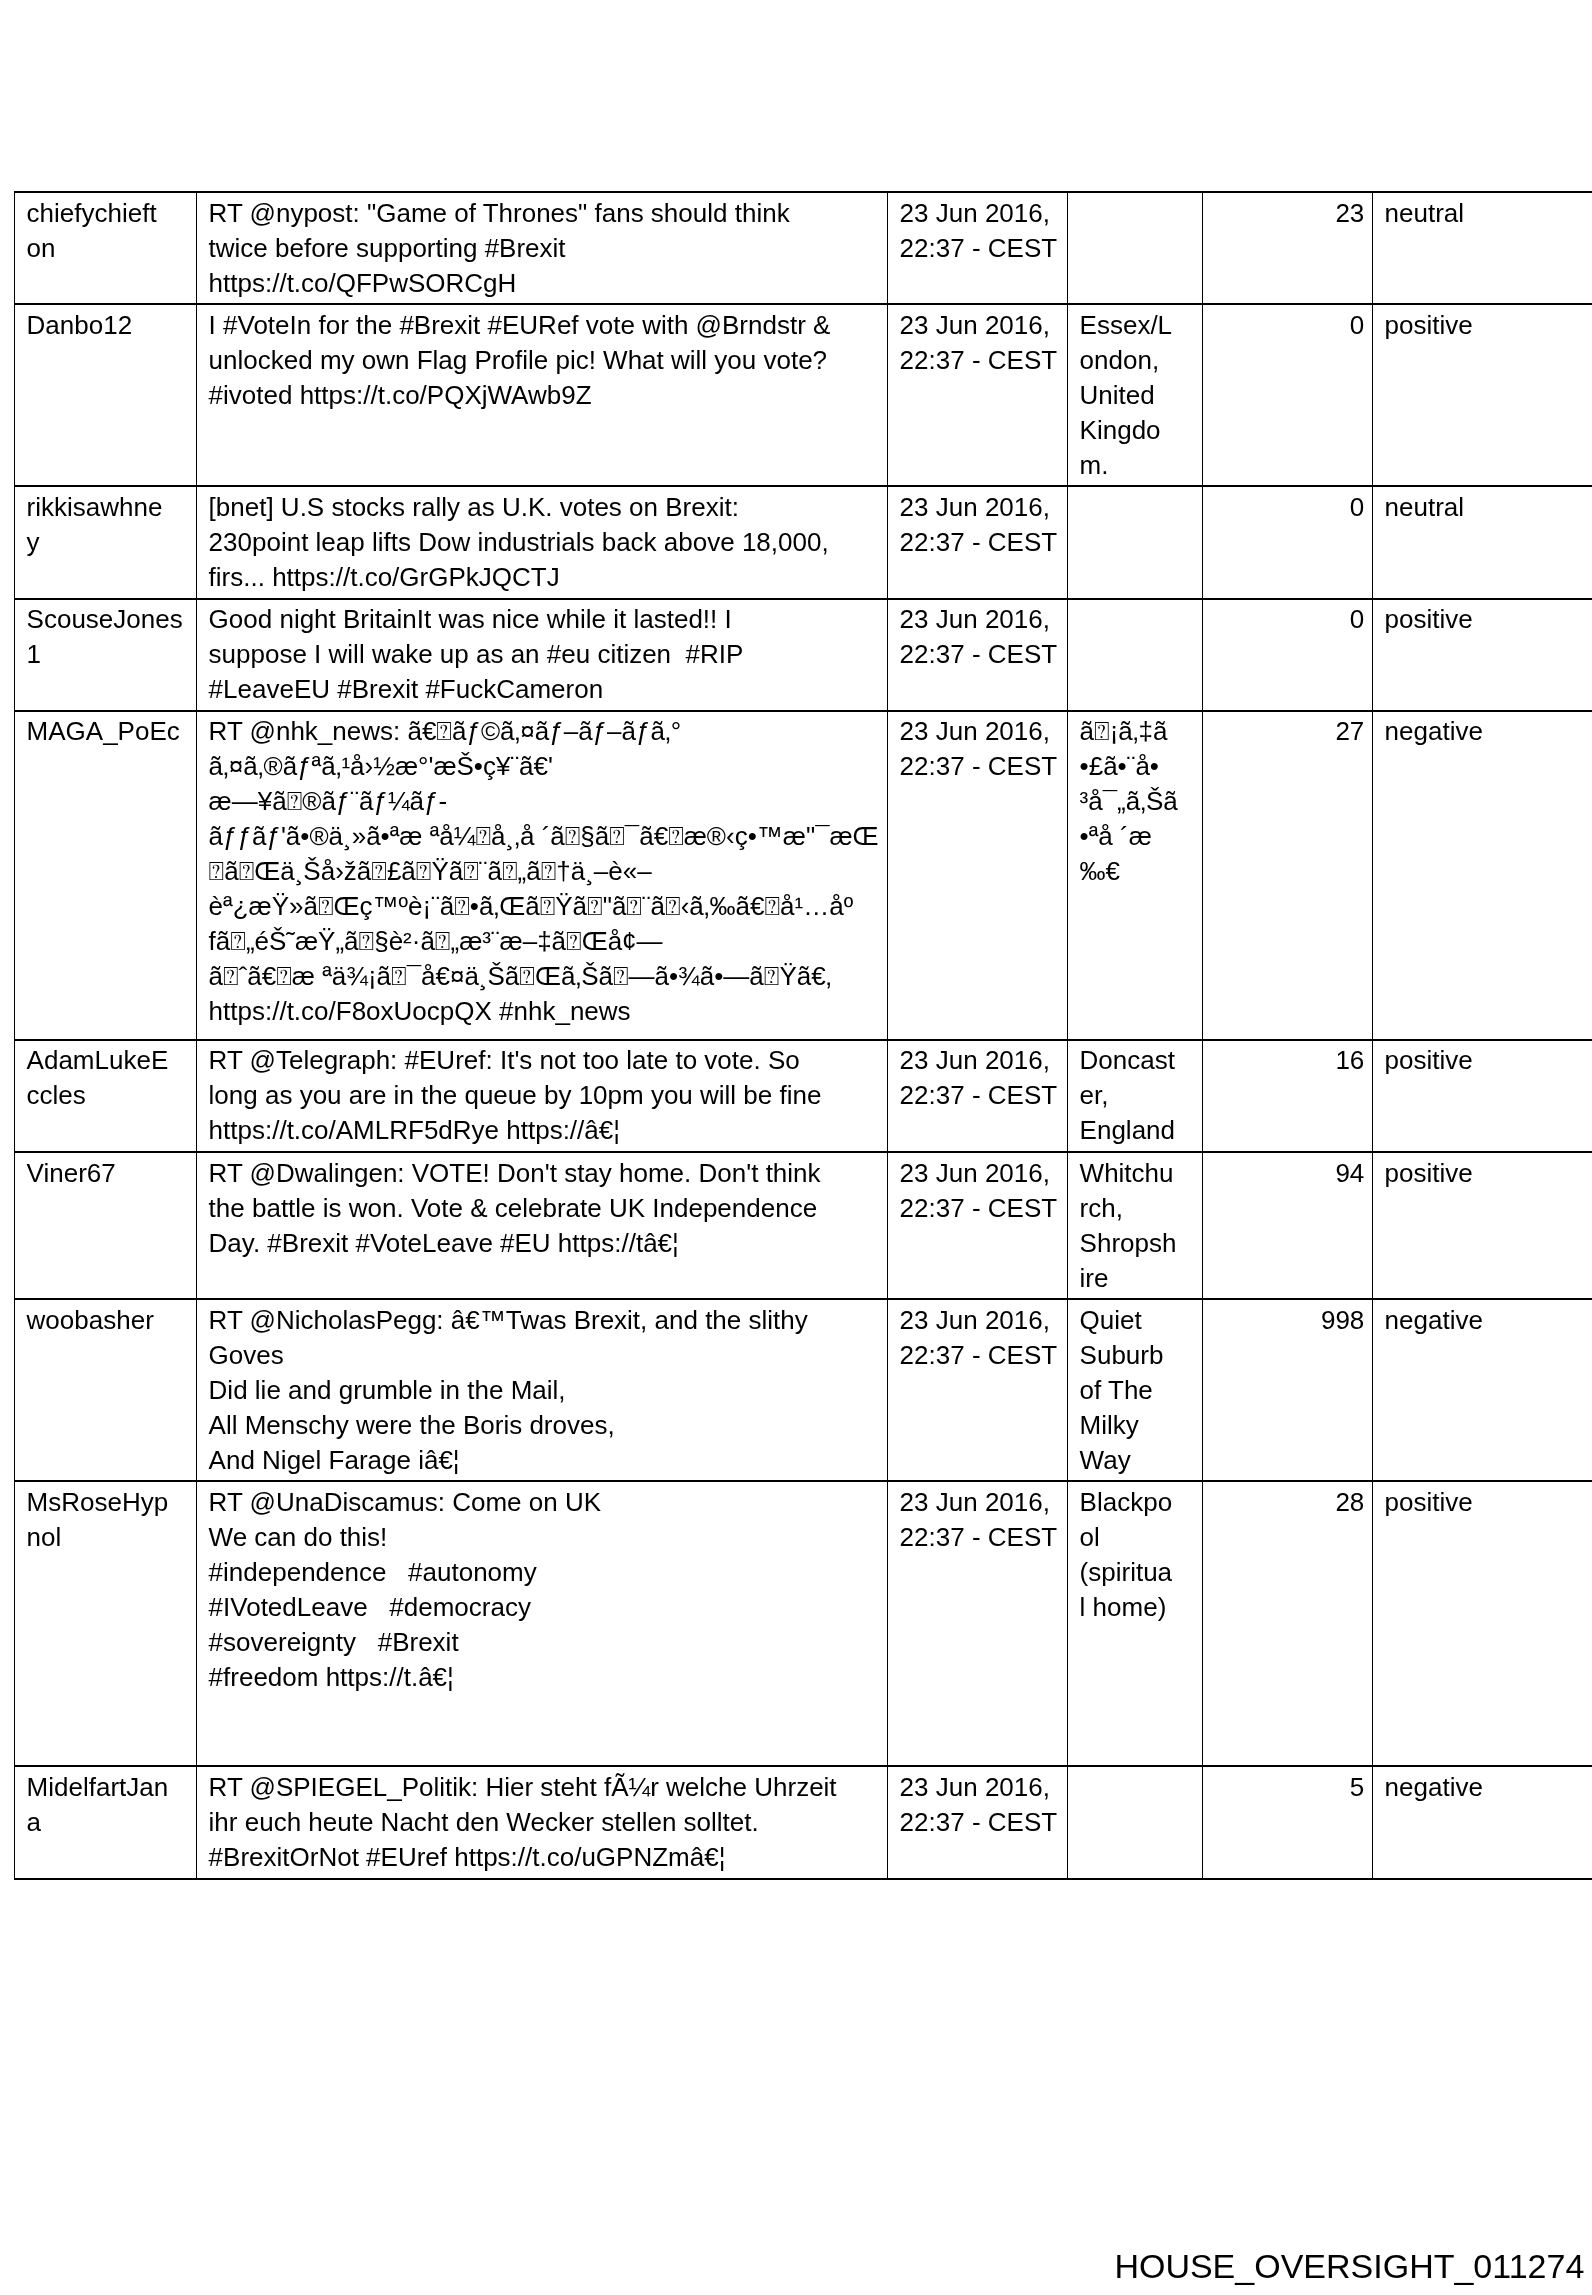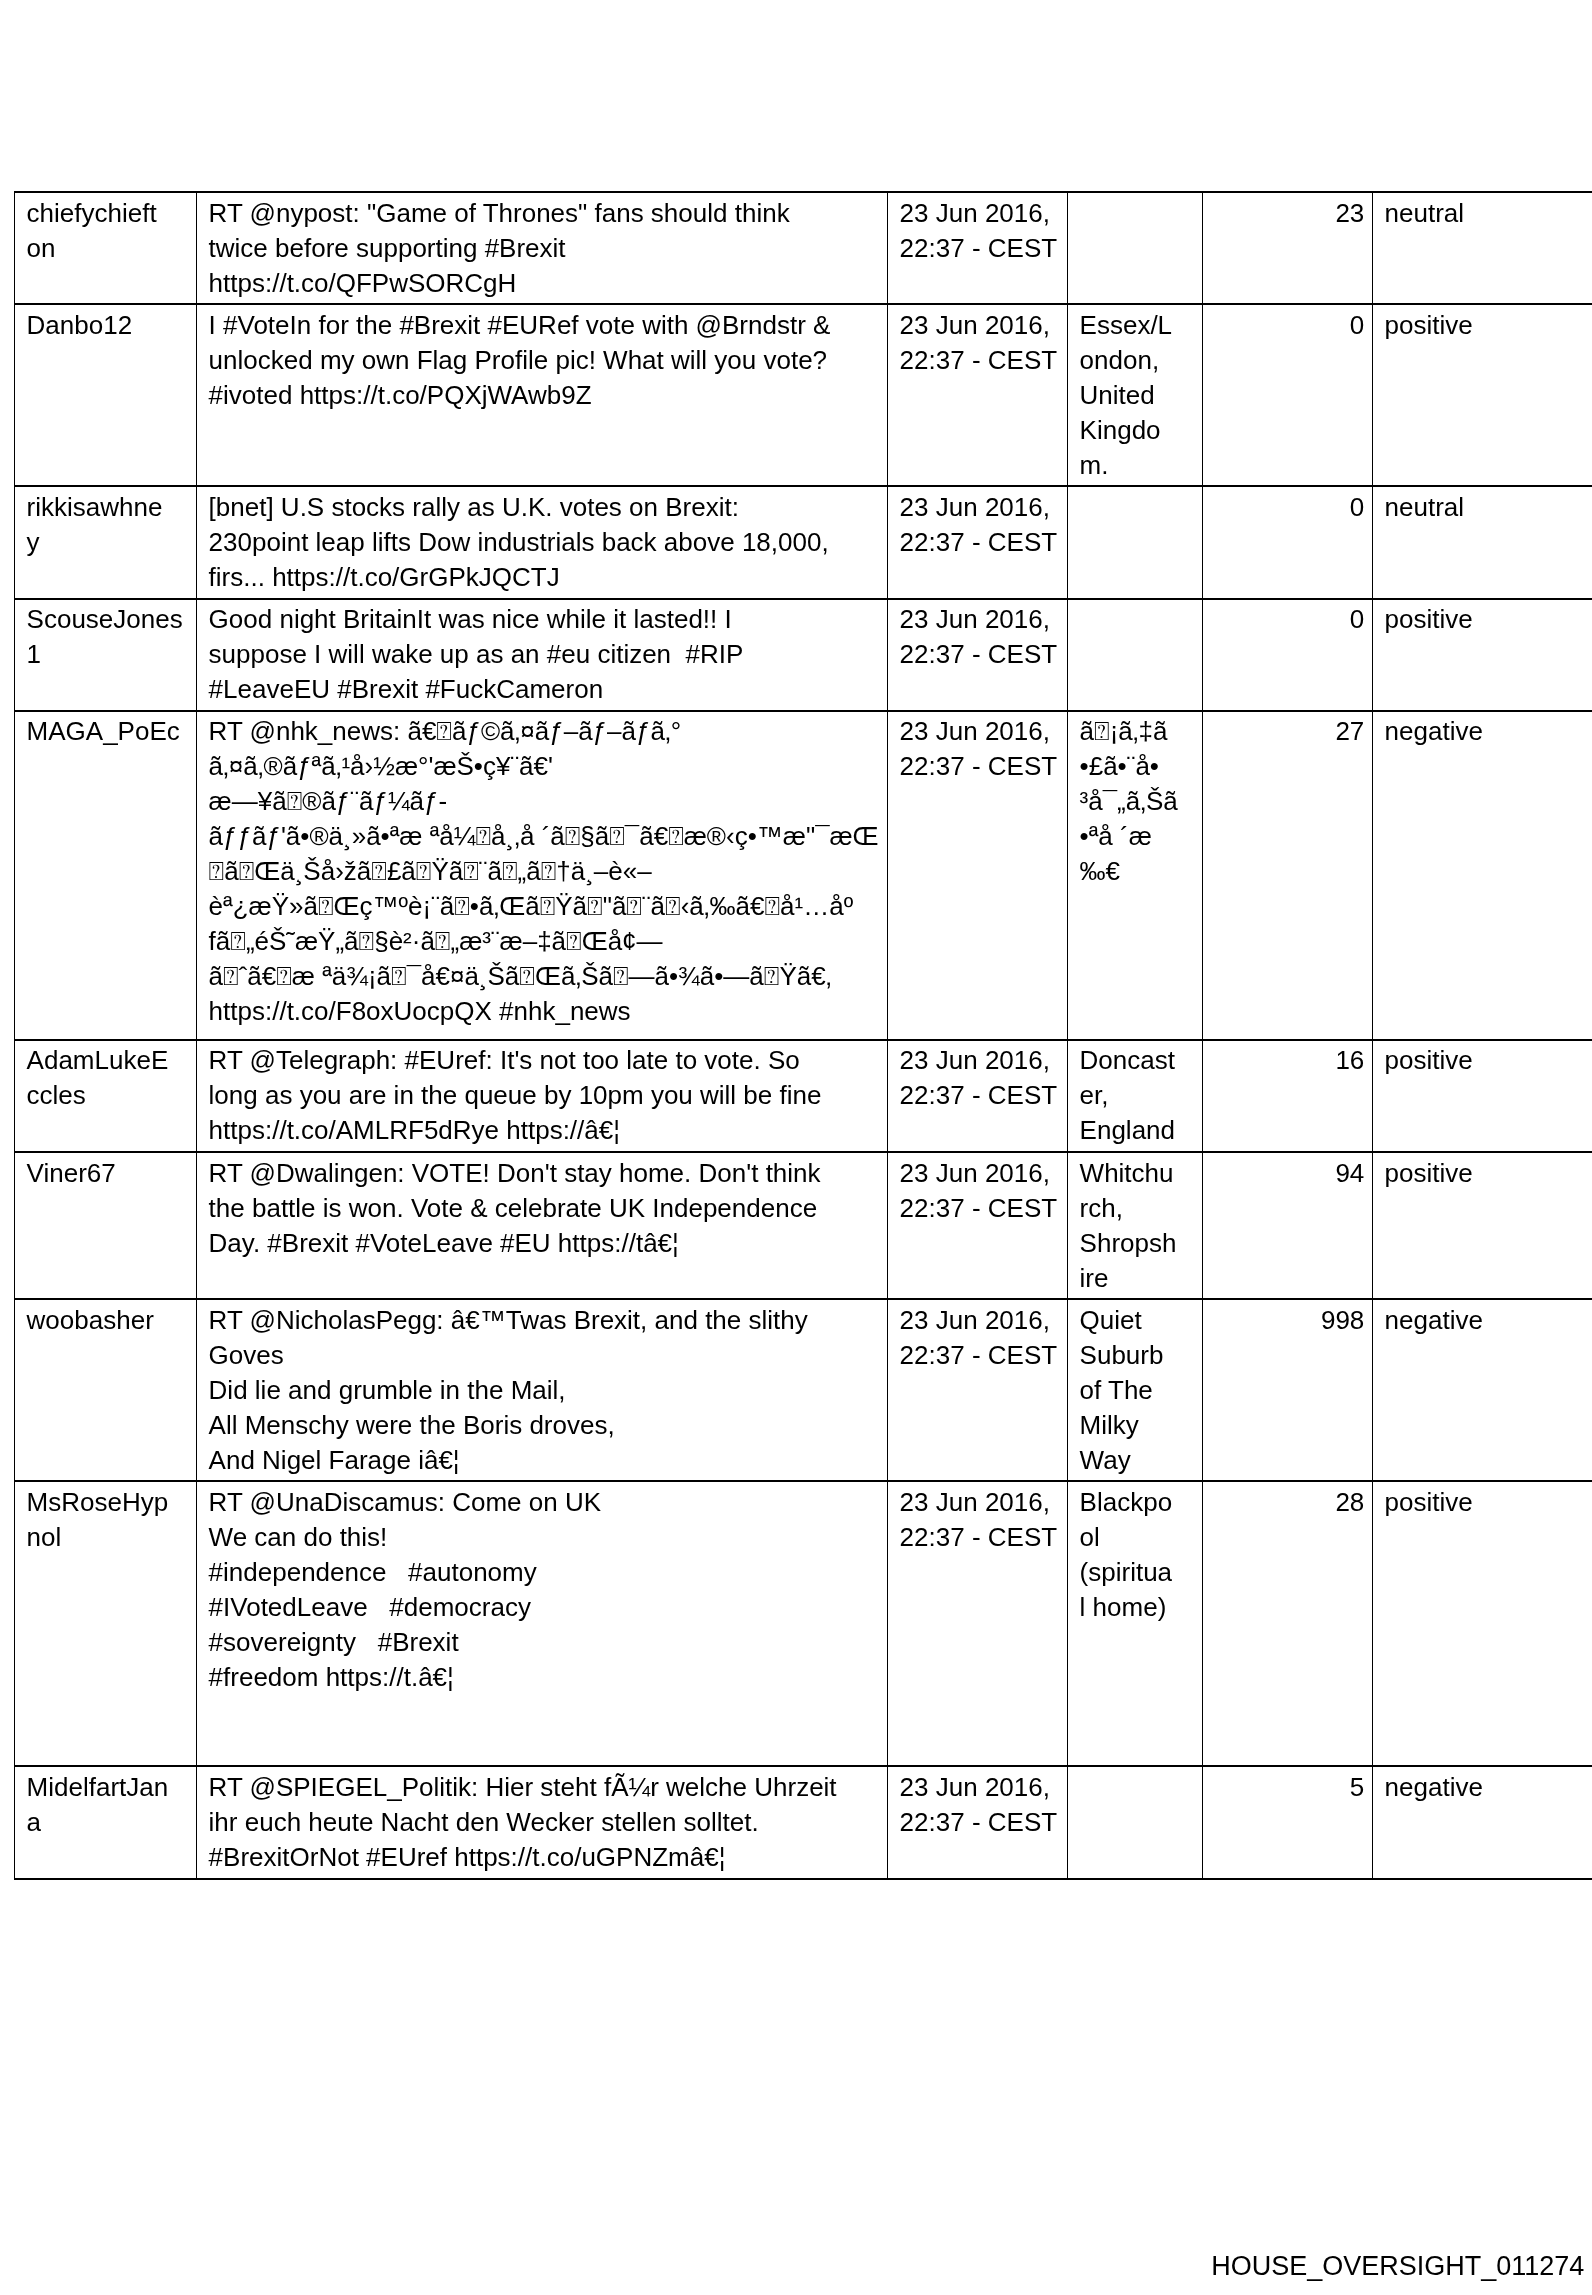--- a/index.html
+++ b/index.html
@@ -33,21 +33,21 @@
     overflow-wrap: anywhere;
   }
   td.count {
     text-align: right;
     padding-right: 9px;
   }
   .bates {
     position: absolute;
     top: 2250px;
     right: 7.7px;
-    font-size: 27px;
+    font-size: 34px;
     line-height: 32px;
     white-space: nowrap;
   }
 </style>
 </head>
 <body>
 
 <table class="doc-table">
   <colgroup>
     <col style="width:182px">

